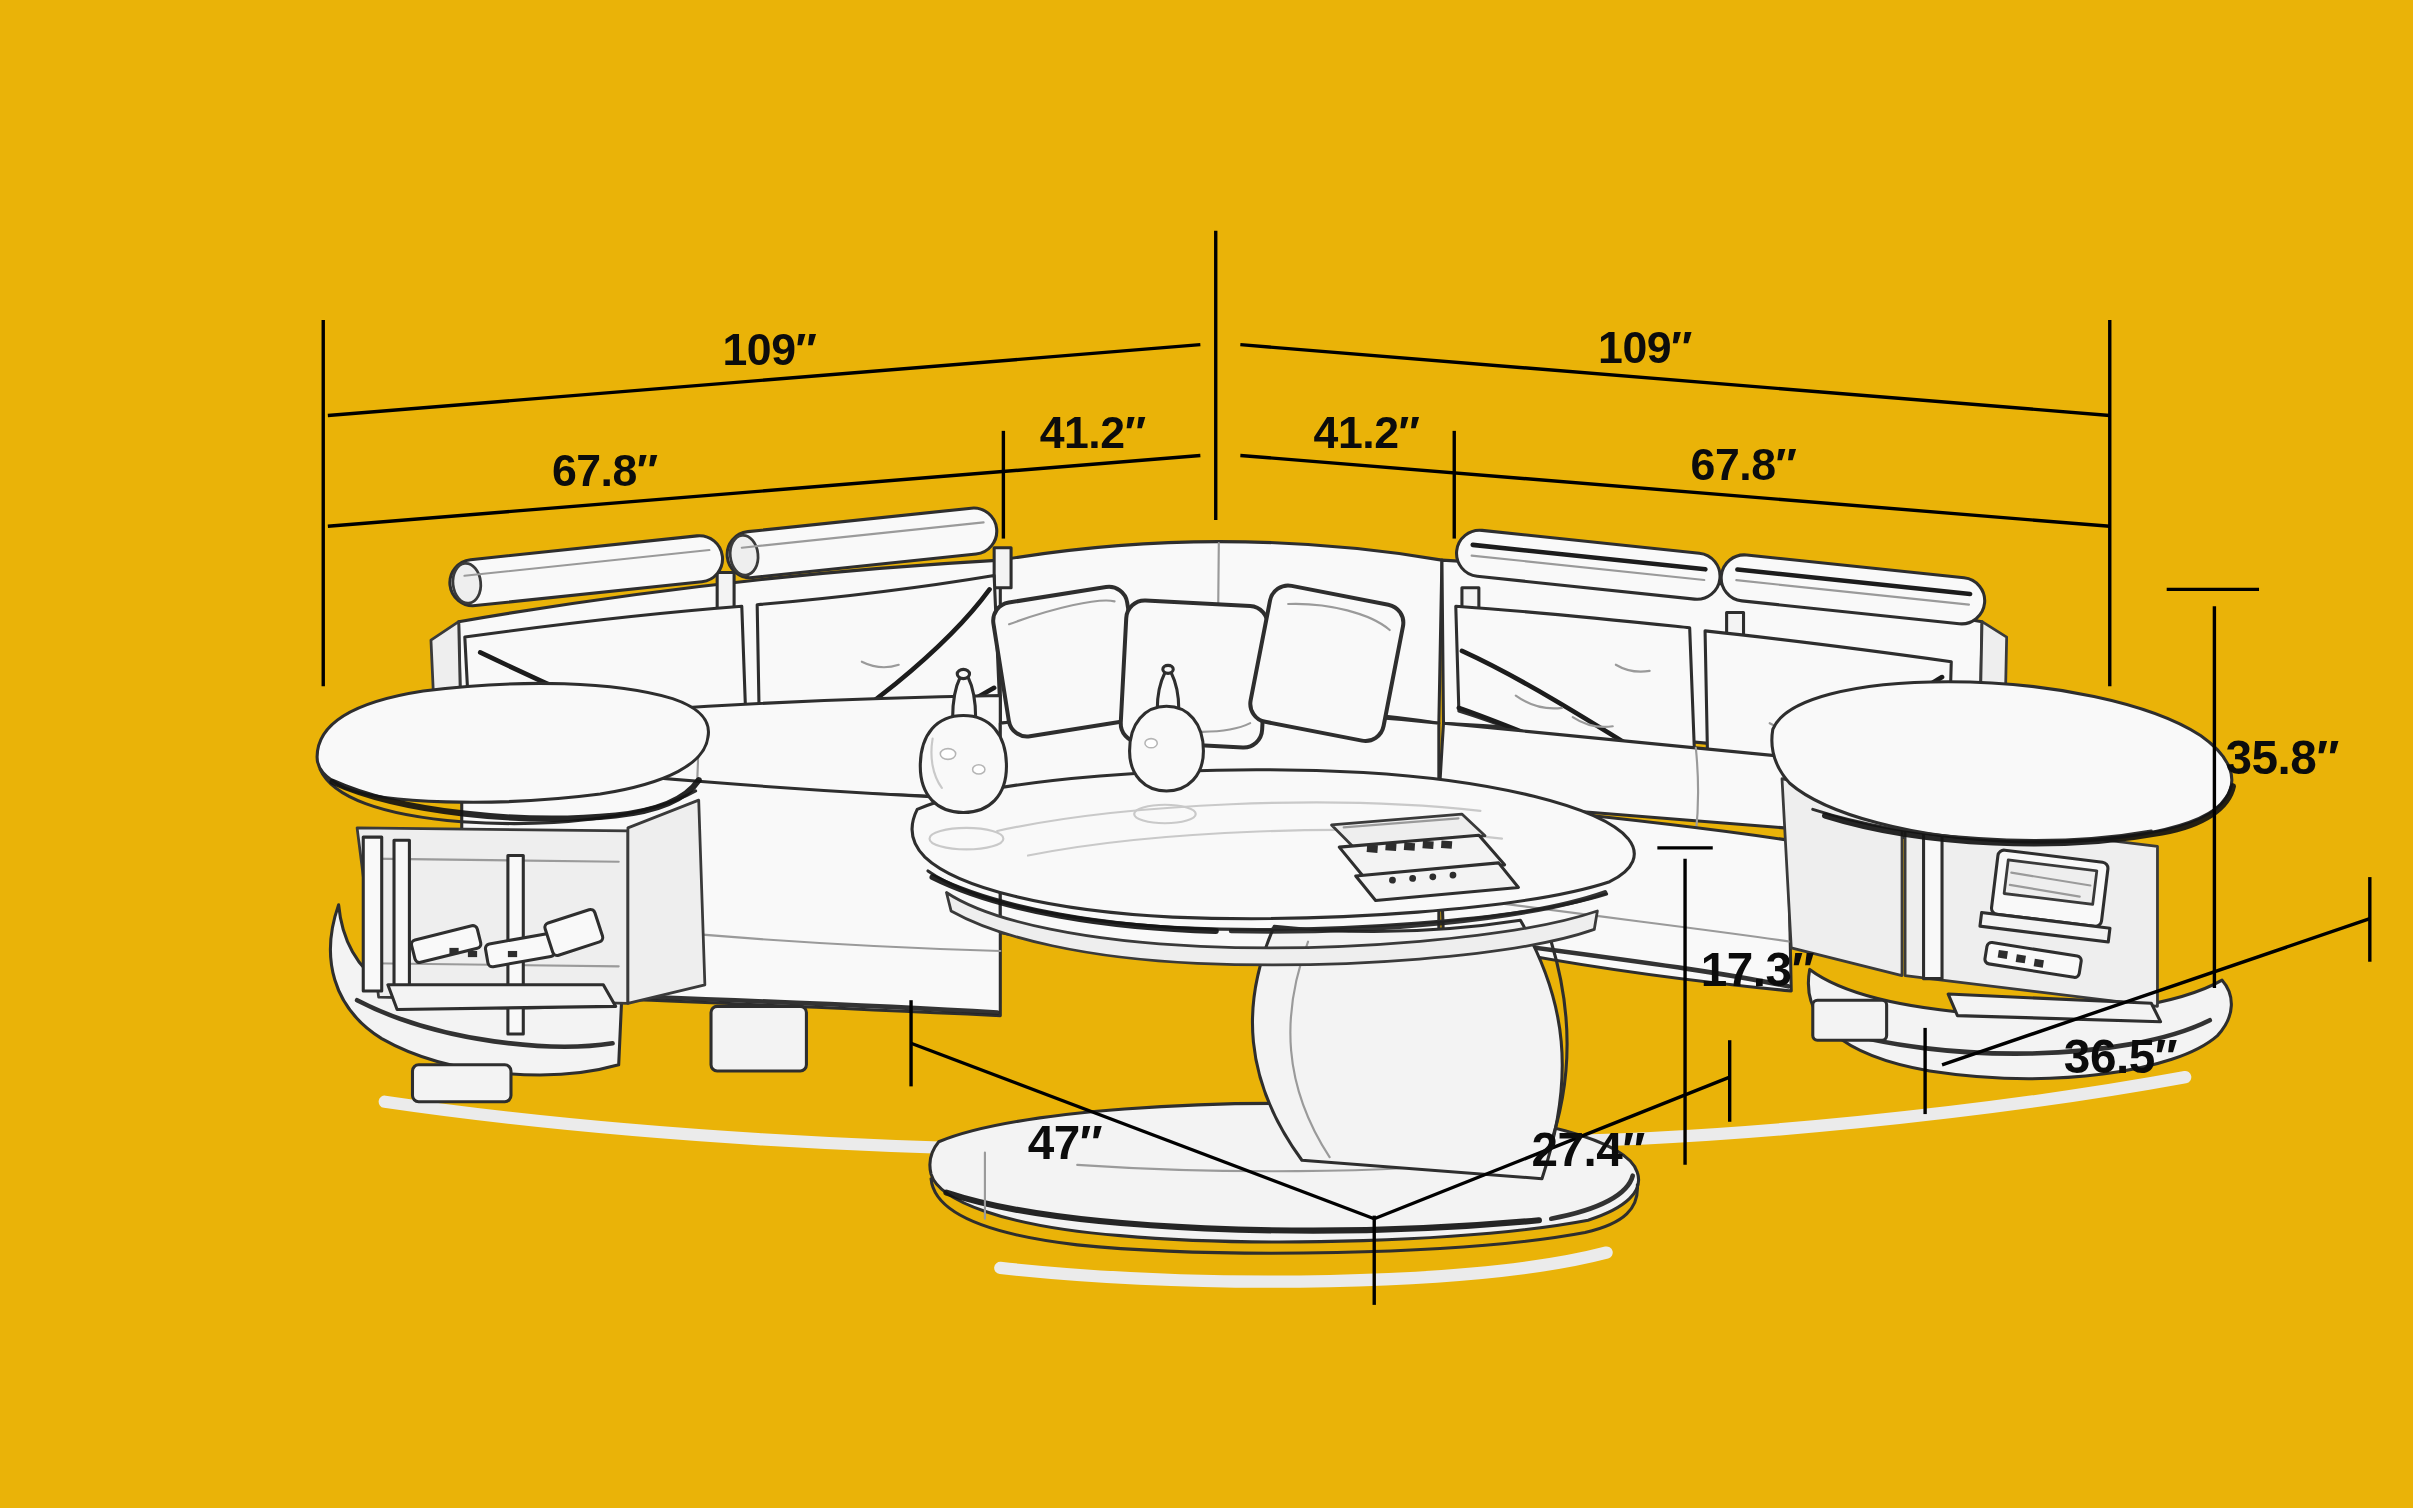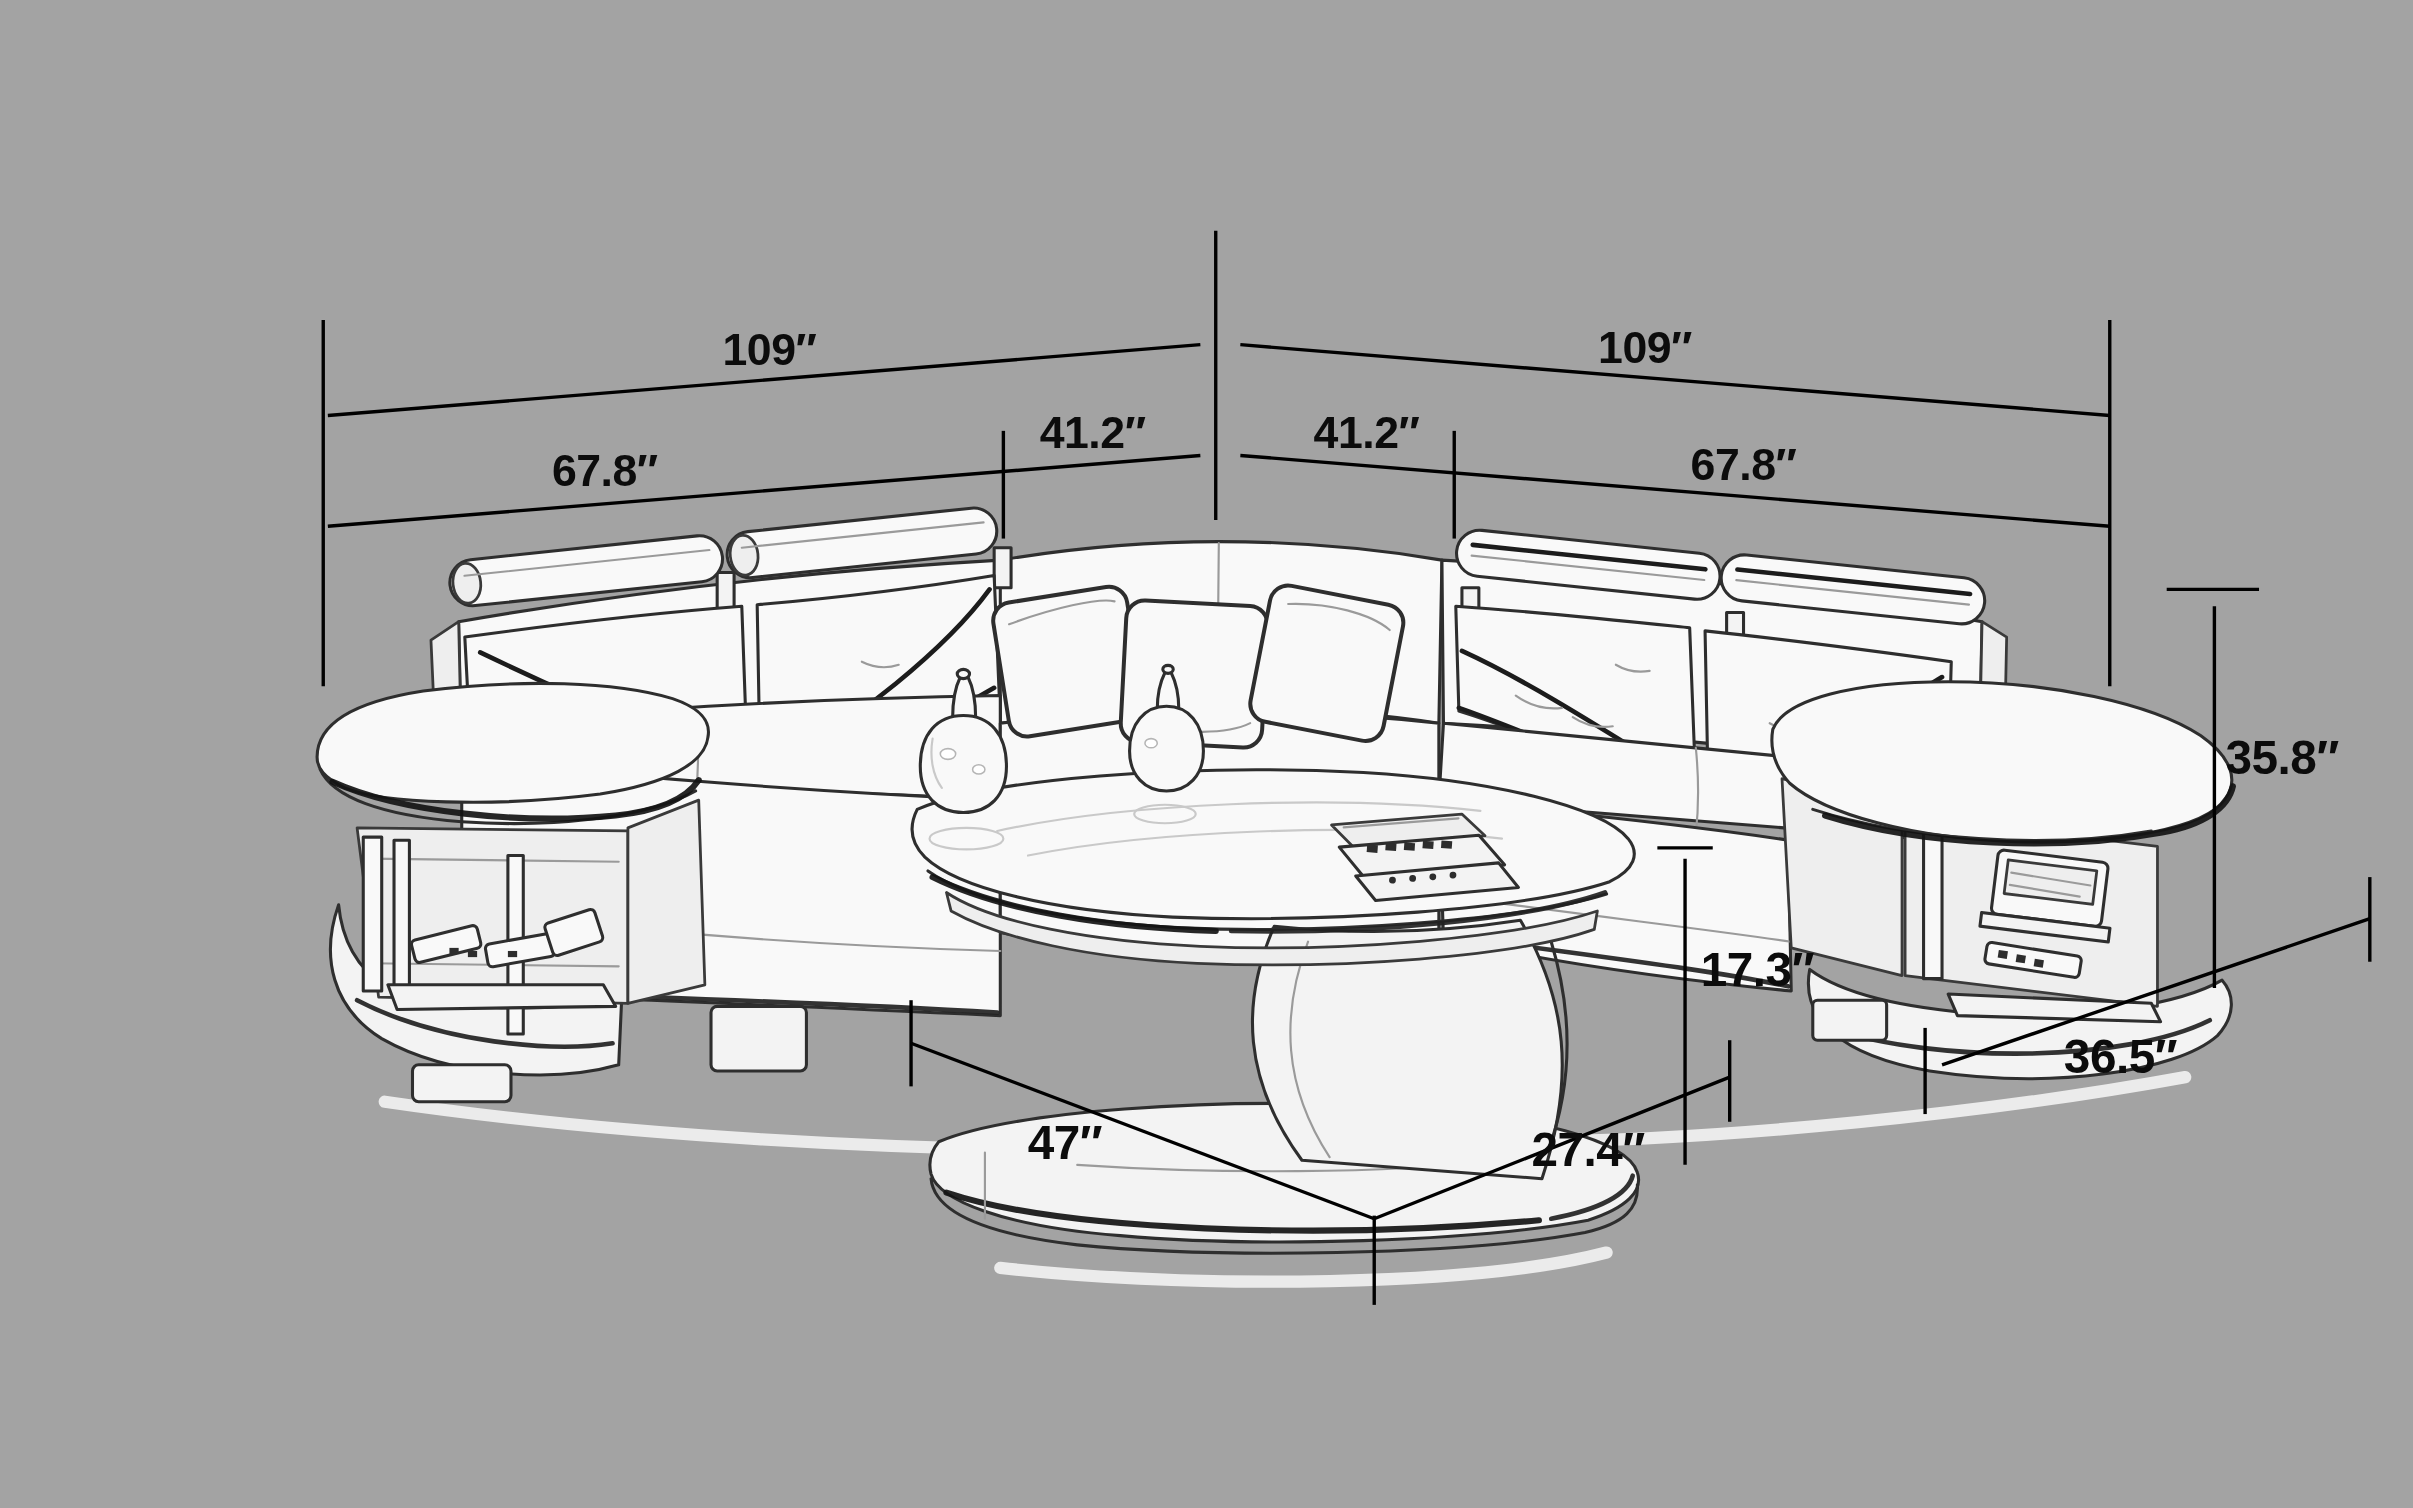--- a/index.html
+++ b/index.html
@@ -1,16 +1,16 @@
 <!DOCTYPE html>
 <html style="font-size:10px"><head>
 <meta charset="utf-8">
 <style>
   html,body{margin:0;padding:0;background:#ffffff;}
-  .stage{width:2413px;height:1508px;background:#a3a3a3;overflow:hidden;}
+  .stage{width:2413px;height:1508px;background:#eab308;overflow:hidden;}
   svg{display:block;width:100%;height:100%;}
   
   .o   {fill:#f9f9f9;stroke:#2e2e2e;stroke-width:2;stroke-linejoin:round;stroke-linecap:round;}
   .o2  {fill:#f3f3f3;stroke:#2e2e2e;stroke-width:2;stroke-linejoin:round;stroke-linecap:round;}
   .o3  {fill:#eeeeee;stroke:#3a3a3a;stroke-width:1.8;stroke-linejoin:round;}
   .ln  {fill:none;stroke:#2e2e2e;stroke-width:2;stroke-linecap:round;}
   .ln25{fill:none;stroke:#1c1c1c;stroke-width:3;stroke-linecap:round;}
   .soft{fill:none;stroke:#9a9a9a;stroke-width:1.4;stroke-linecap:round;}
   .fnt {fill:none;stroke:#c9c9c9;stroke-width:1.4;stroke-linecap:round;}
   .hvy {fill:none;stroke:#141414;stroke-width:4;stroke-linecap:round;opacity:.92;}

